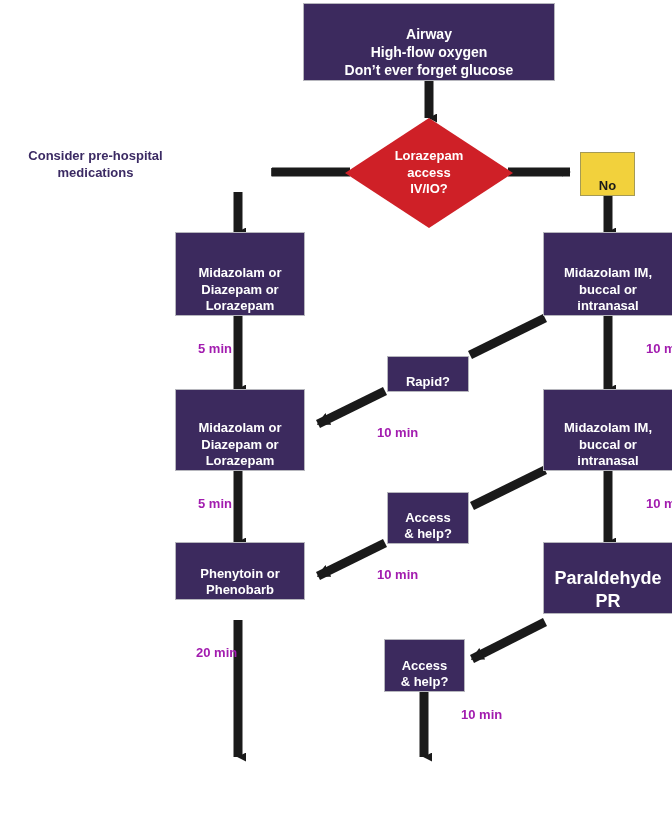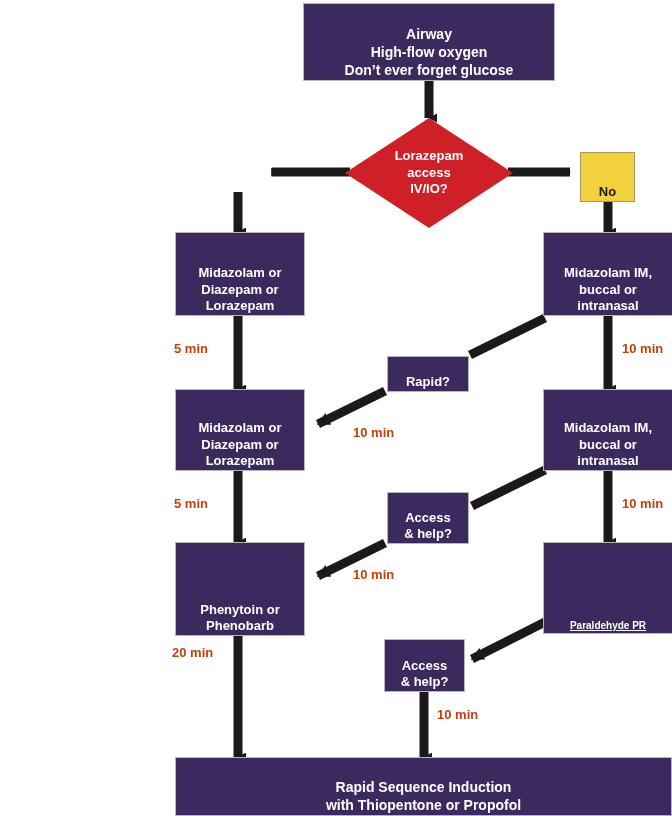--- a/index.html
+++ b/index.html
@@ -75,24 +75,25 @@
     position: absolute;
     color: #3b2a63;
     font-weight: bold;
     text-align: center;
     line-height: 1.3;
     white-space: pre-line;
     z-index: 3;
   }
   .time-label {
     position: absolute;
-    color: #c2410c;
+    color: #a21caf;
     font-weight: bold;
     z-index: 4;
     white-space: nowrap;
+    margin-left: 24px;
   }
 </style>
 </head>
 <body>
 
 <div id="chart">
 
   <svg class="edges" viewBox="0 0 672 816">
     <defs>
       <marker id="arrowDown" markerWidth="9" markerHeight="9" refX="4.5" refY="8.2" orient="auto" markerUnits="userSpaceOnUse">
@@ -151,21 +152,21 @@
   <div class="diamond" style="left:345px; top:118px; width:168px; height:110px;">
     <svg class="dshape" viewBox="0 0 168 110">
       <polygon points="84,0 168,55 84,110 0,55" fill="#cf2027"></polygon>
     </svg>
     <span class="dlabel" style="font-size:13px;">Lorazepam
 access
 IV/IO?</span>
   </div>
 
 
-  <div class="node yellow" style="left:580px; top:152px; width:55px; height:50px; font-size:13px;">
+  <div class="node yellow" style="left:580px; top:152px; width:55px; height:44px; font-size:13px;">
     <span class="node-text">No</span>
   </div>
 
   <div class="node purple" style="left:175px; top:232px; width:130px; height:84px; font-size:13px;">
     <span class="node-text">Midazolam or
 Diazepam or
 Lorazepam</span>
   </div>
 
   <div class="node purple" style="left:543px; top:232px; width:130px; height:84px; font-size:13px;">
@@ -188,39 +189,37 @@
     <span class="node-text">Midazolam IM,
 buccal or
 intranasal</span>
   </div>
 
   <div class="node purple" style="left:387px; top:492px; width:82px; height:52px; font-size:13px;">
     <span class="node-text">Access
 &amp; help?</span>
   </div>
 
-  <div class="node purple" style="left:175px; top:542px; width:130px; height:94px; font-size:13px;">
+  <div class="node purple" style="left:175px; top:542px; width:130px; height:58px; font-size:13px;">
     <span class="node-text">Phenytoin or
 Phenobarb</span>
   </div>
 
-  <div class="node purple" style="left:543px; top:542px; width:130px; height:92px; font-size:10px;text-decoration:underline;">
+  <div class="node purple" style="left:543px; top:542px; width:130px; height:72px; font-size:18px;">
     <span class="node-text">Paraldehyde PR</span>
   </div>
 
   <div class="node purple" style="left:384px; top:639px; width:81px; height:53px; font-size:13px;">
     <span class="node-text">Access
 &amp; help?</span>
   </div>
 
-  <div class="node purple" style="left:175px; top:757px; width:497px; height:59px; font-size:14px;">
-    <span class="node-text">Rapid Sequence Induction
-with Thiopentone or Propofol</span>
-  </div>
-
+
+  <div class="side-label" style="left:8px; top:148px; width:175px; font-size:13px;">Consider pre-hospital
+medications</div>
 
 
   <div class="time-label" style="left:174px; top:341px; font-size:13px;">5 min</div>
 
   <div class="time-label" style="left:174px; top:496px; font-size:13px;">5 min</div>
 
   <div class="time-label" style="left:172px; top:645px; font-size:13px;">20 min</div>
 
   <div class="time-label" style="left:353px; top:425px; font-size:13px;">10 min</div>
 

